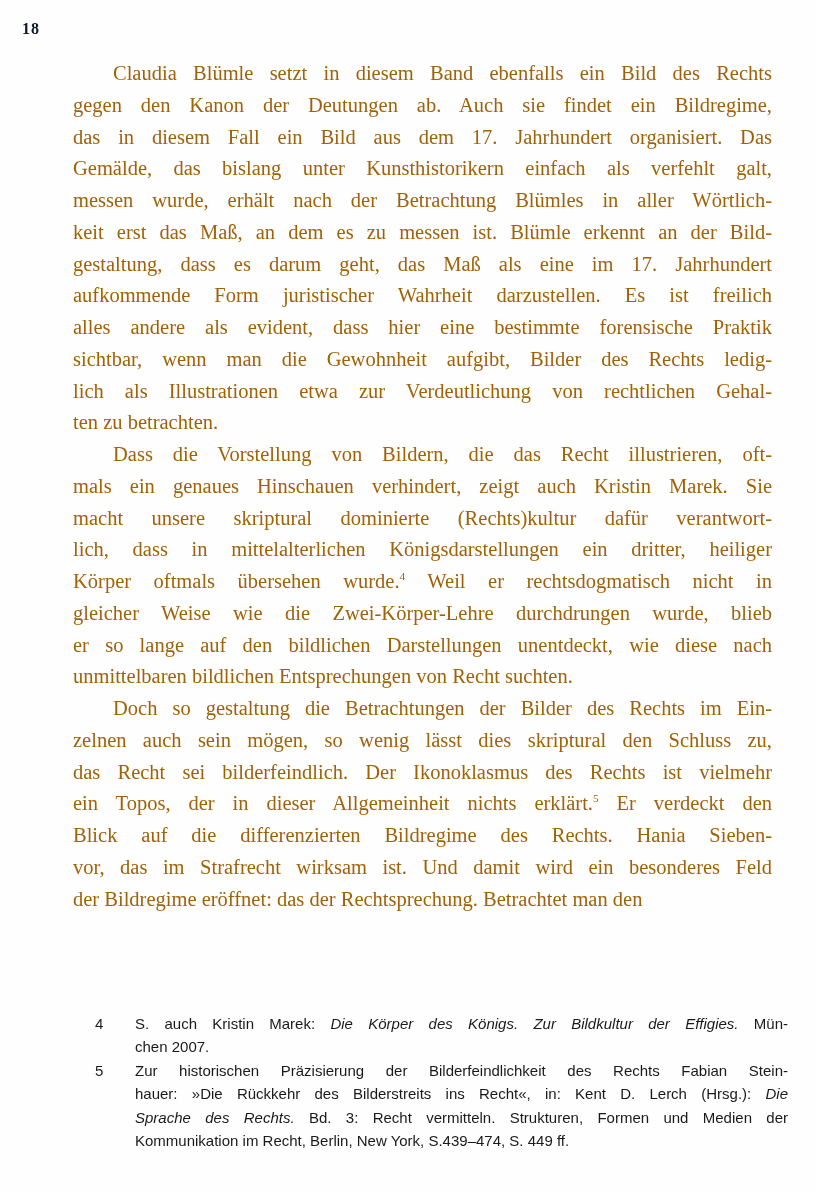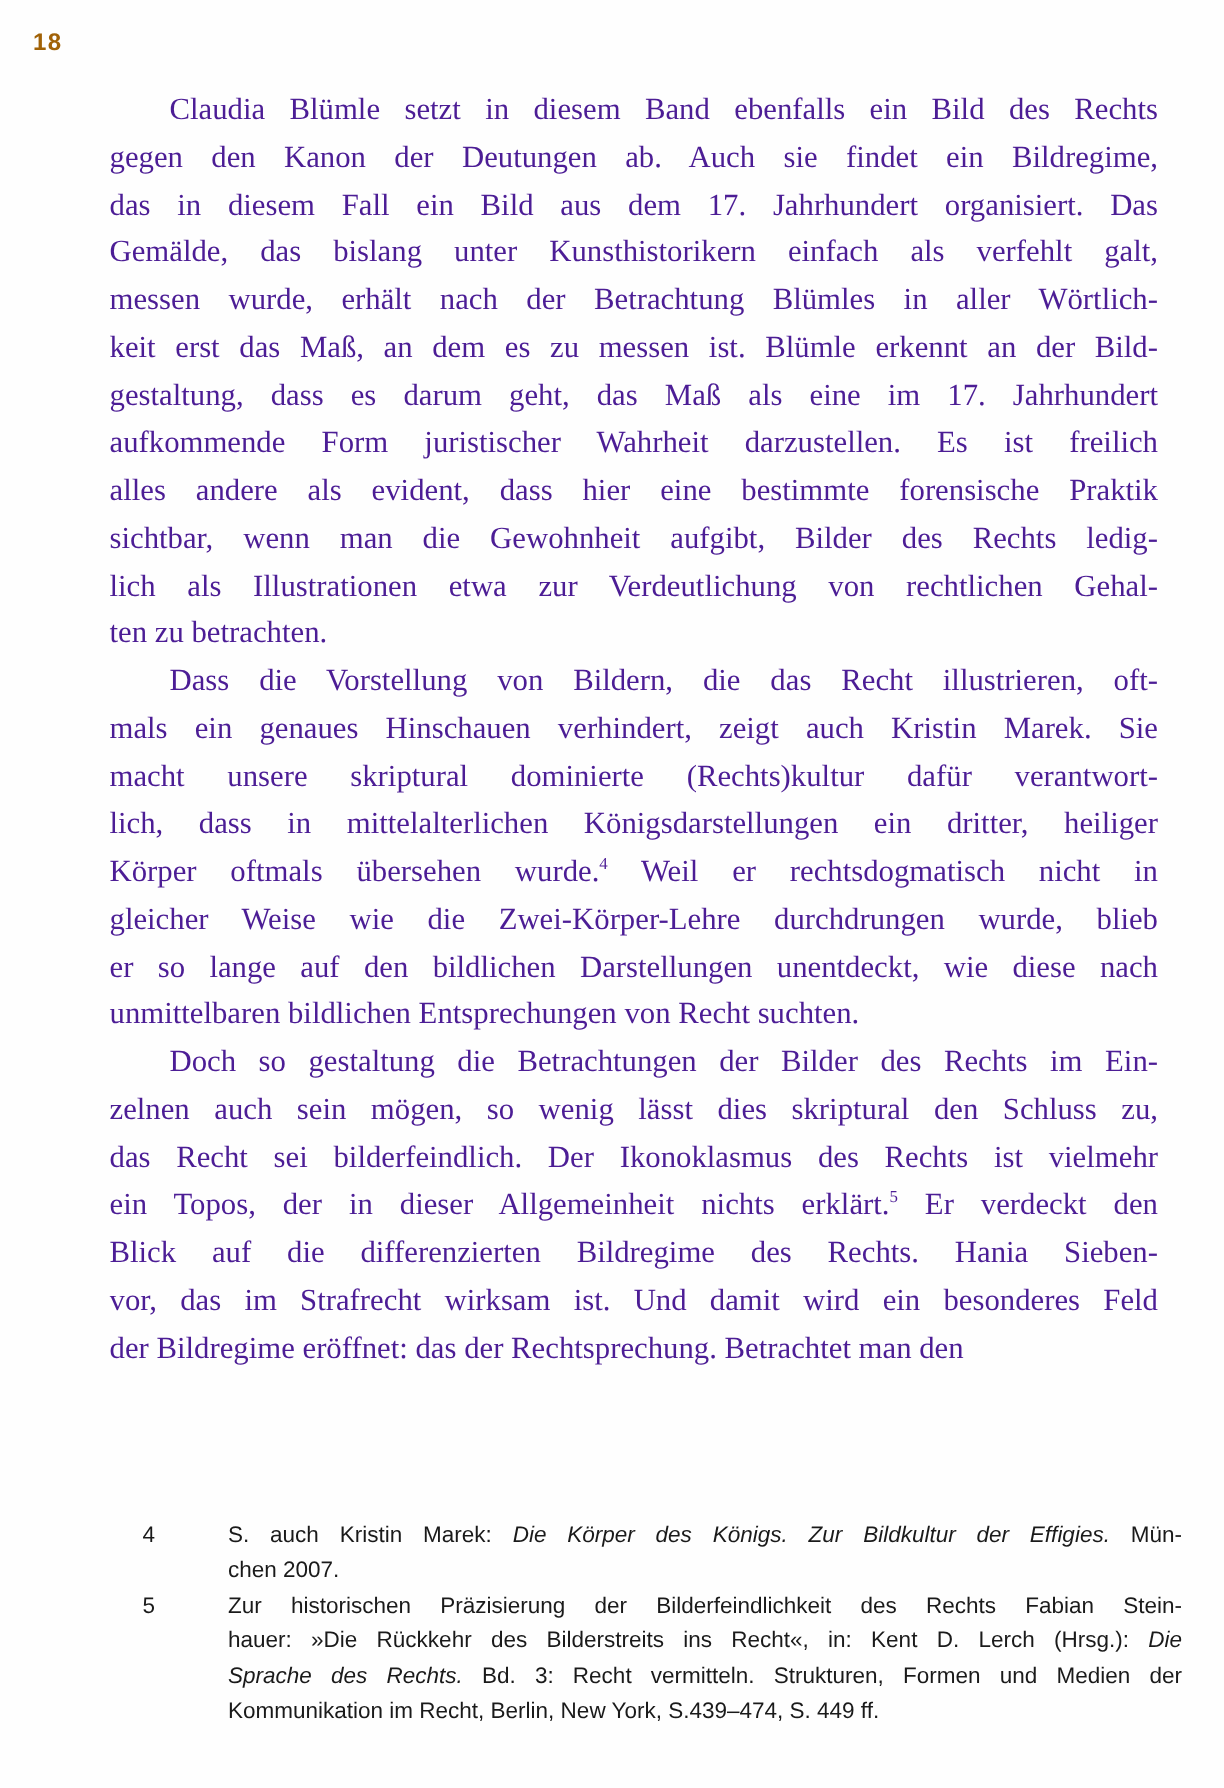--- a/index.html
+++ b/index.html
@@ -12,35 +12,35 @@
     width: 816px;
     height: 1192px;
     background: #fefefe;
     overflow: hidden;
     color: #161616;
   }
   .page-number {
     position: absolute;
     left: 22px;
     top: 20px;
-    font-family: Liberation Sans, sans-serif;
+    font-family: Liberation Serif, serif;
     font-weight: bold;
     font-size: 16px;
     letter-spacing: 1px;
-    color: #a16207;
+    color: #0f172a;
   }
   .body-text {
     position: absolute;
     left: 73px;
     top: 58px;
     width: 699px;
     font-family: "Liberation Serif", serif;
     font-size: 20.5px;
     line-height: 31.75px;
-    color: #4c1d95;
+    color: #a16207;
   }
   .body-text .line {
     text-align: justify;
     text-align-last: justify;
     height: 31.75px;
     overflow: hidden;
   }
   .body-text .line.indent {
     text-indent: 40px;
   }
@@ -73,21 +73,20 @@
   }
   .fn-text {
     flex: 1 1 auto;
     min-width: 0;
   }
   .fn-text .fline {
     text-align: justify;
     text-align-last: justify;
     height: 23.4px;
     overflow: hidden;
-    margin-left: 17px;
   }
   .fn-text .fline.last {
     text-align-last: left;
   }
   i { font-style: italic; }
 </style>
 </head>
 <body>
 
 <div class="page">

